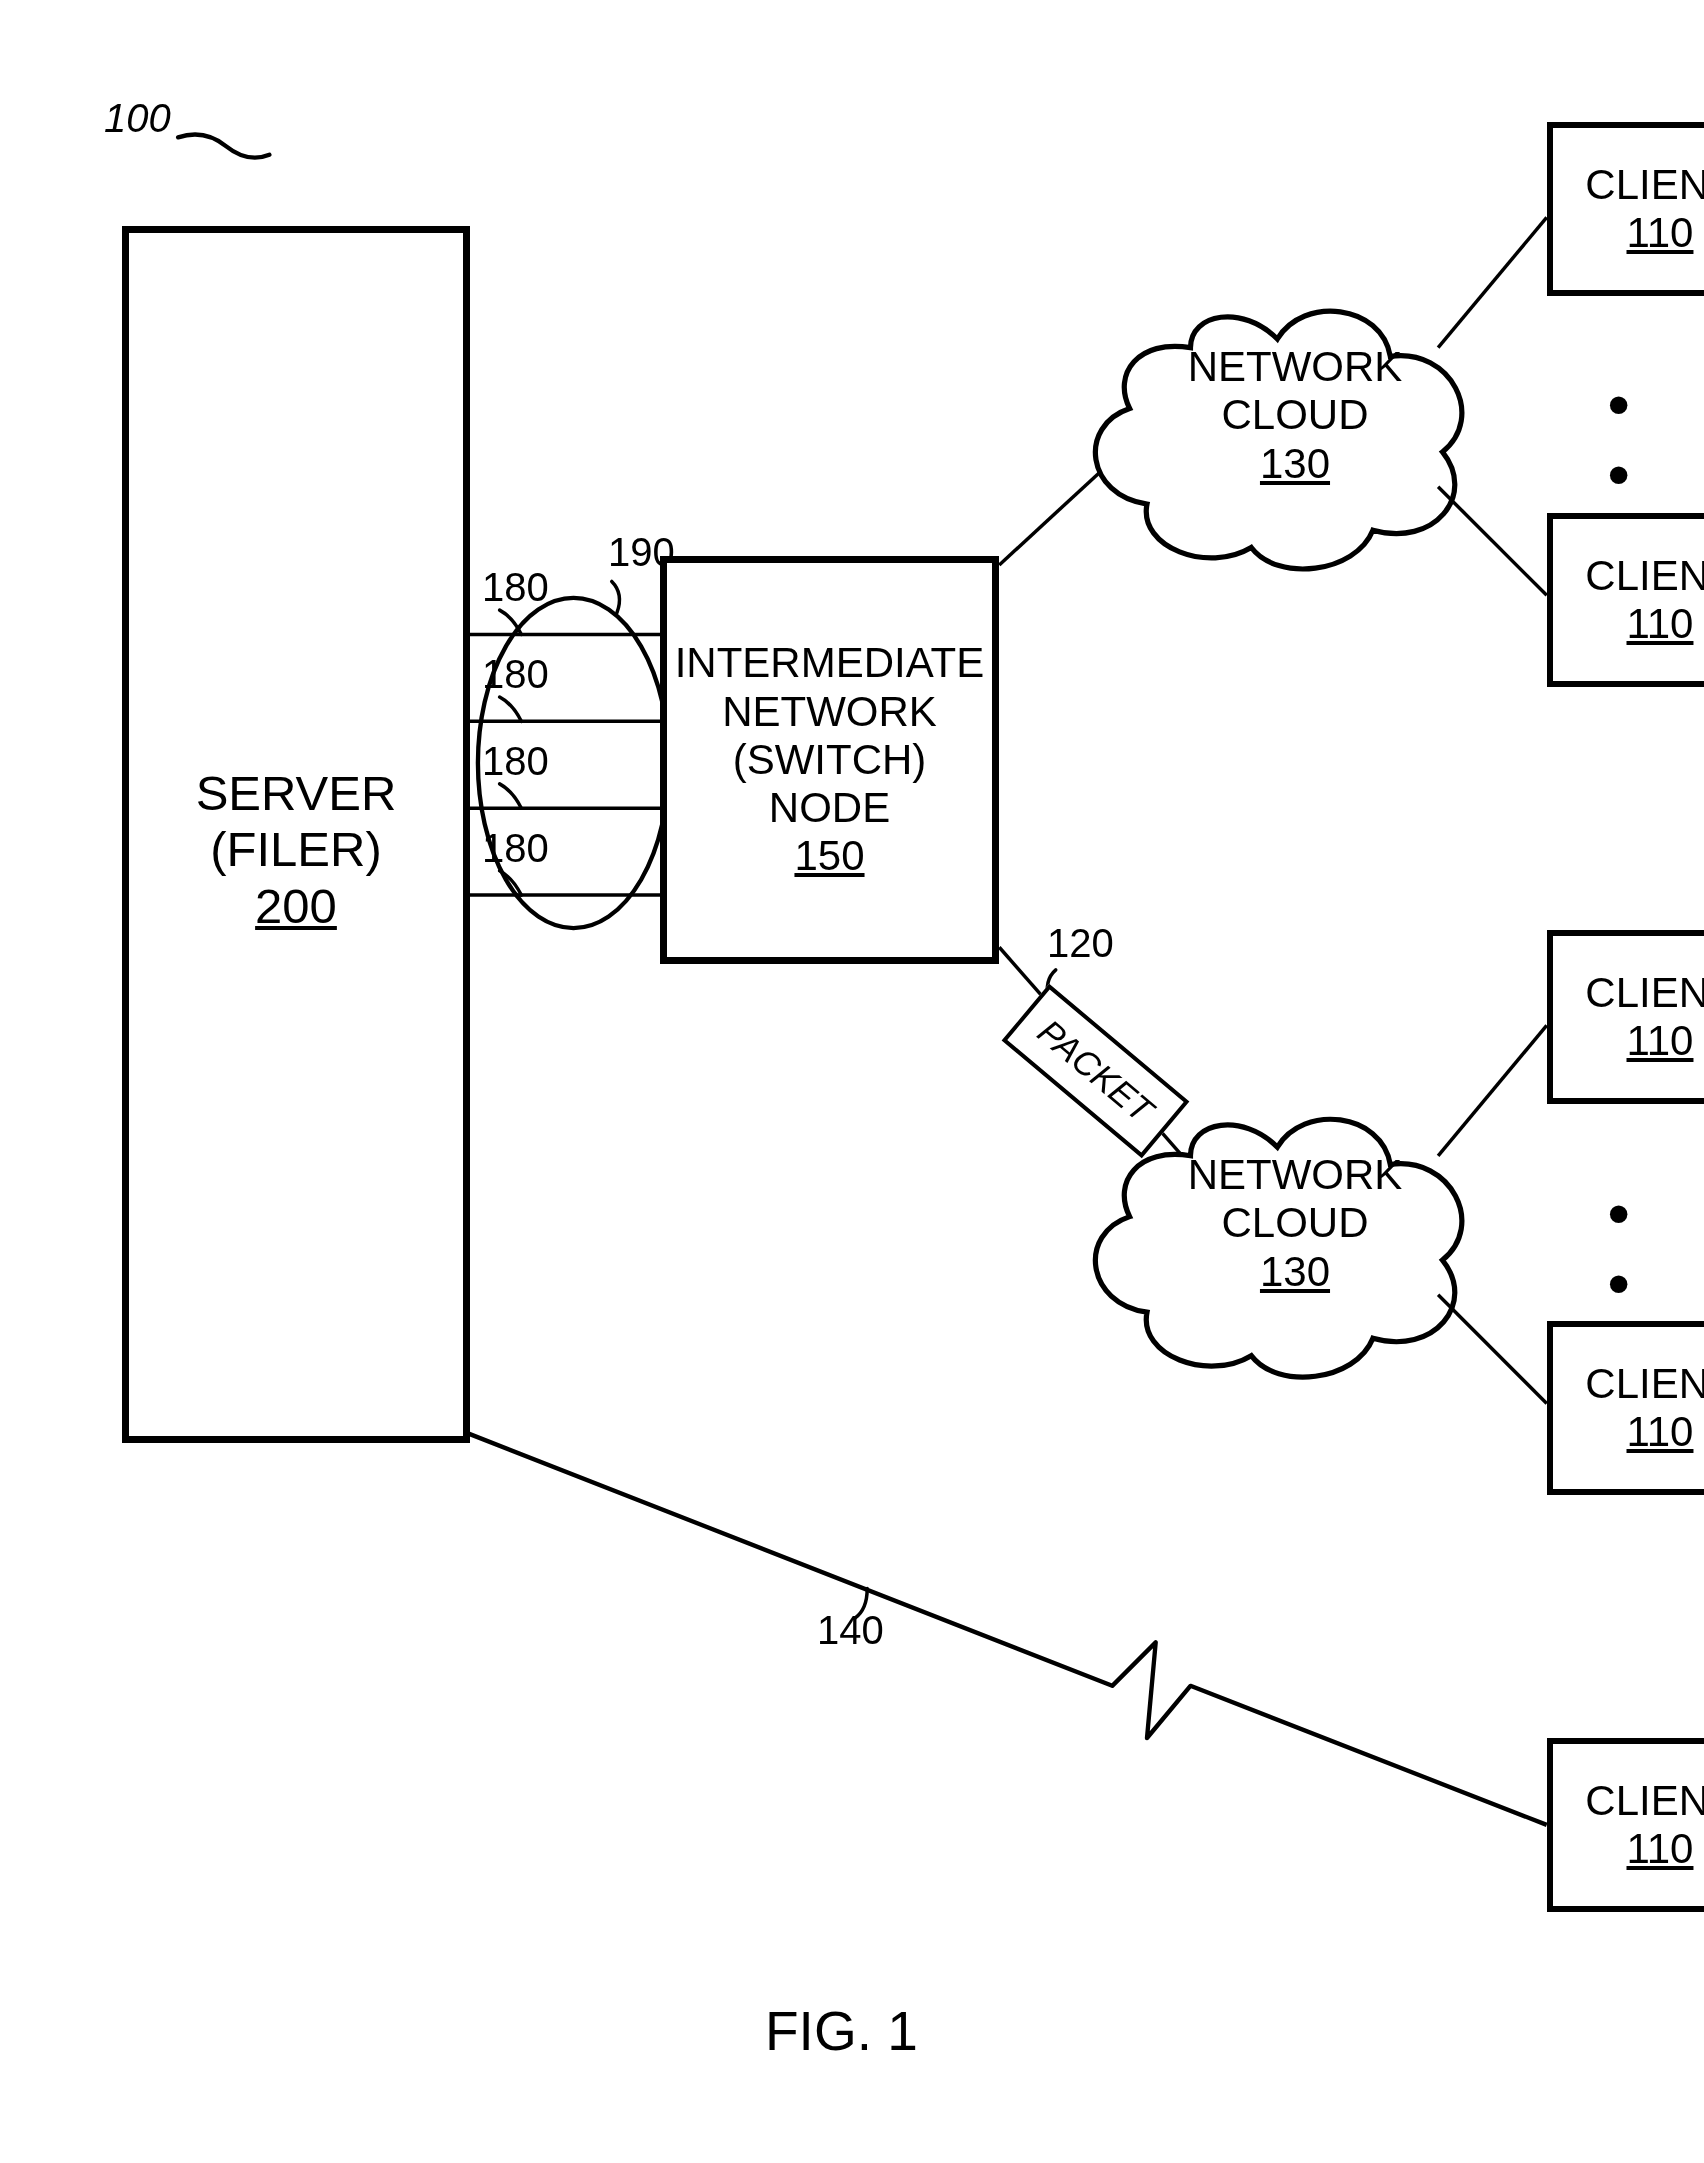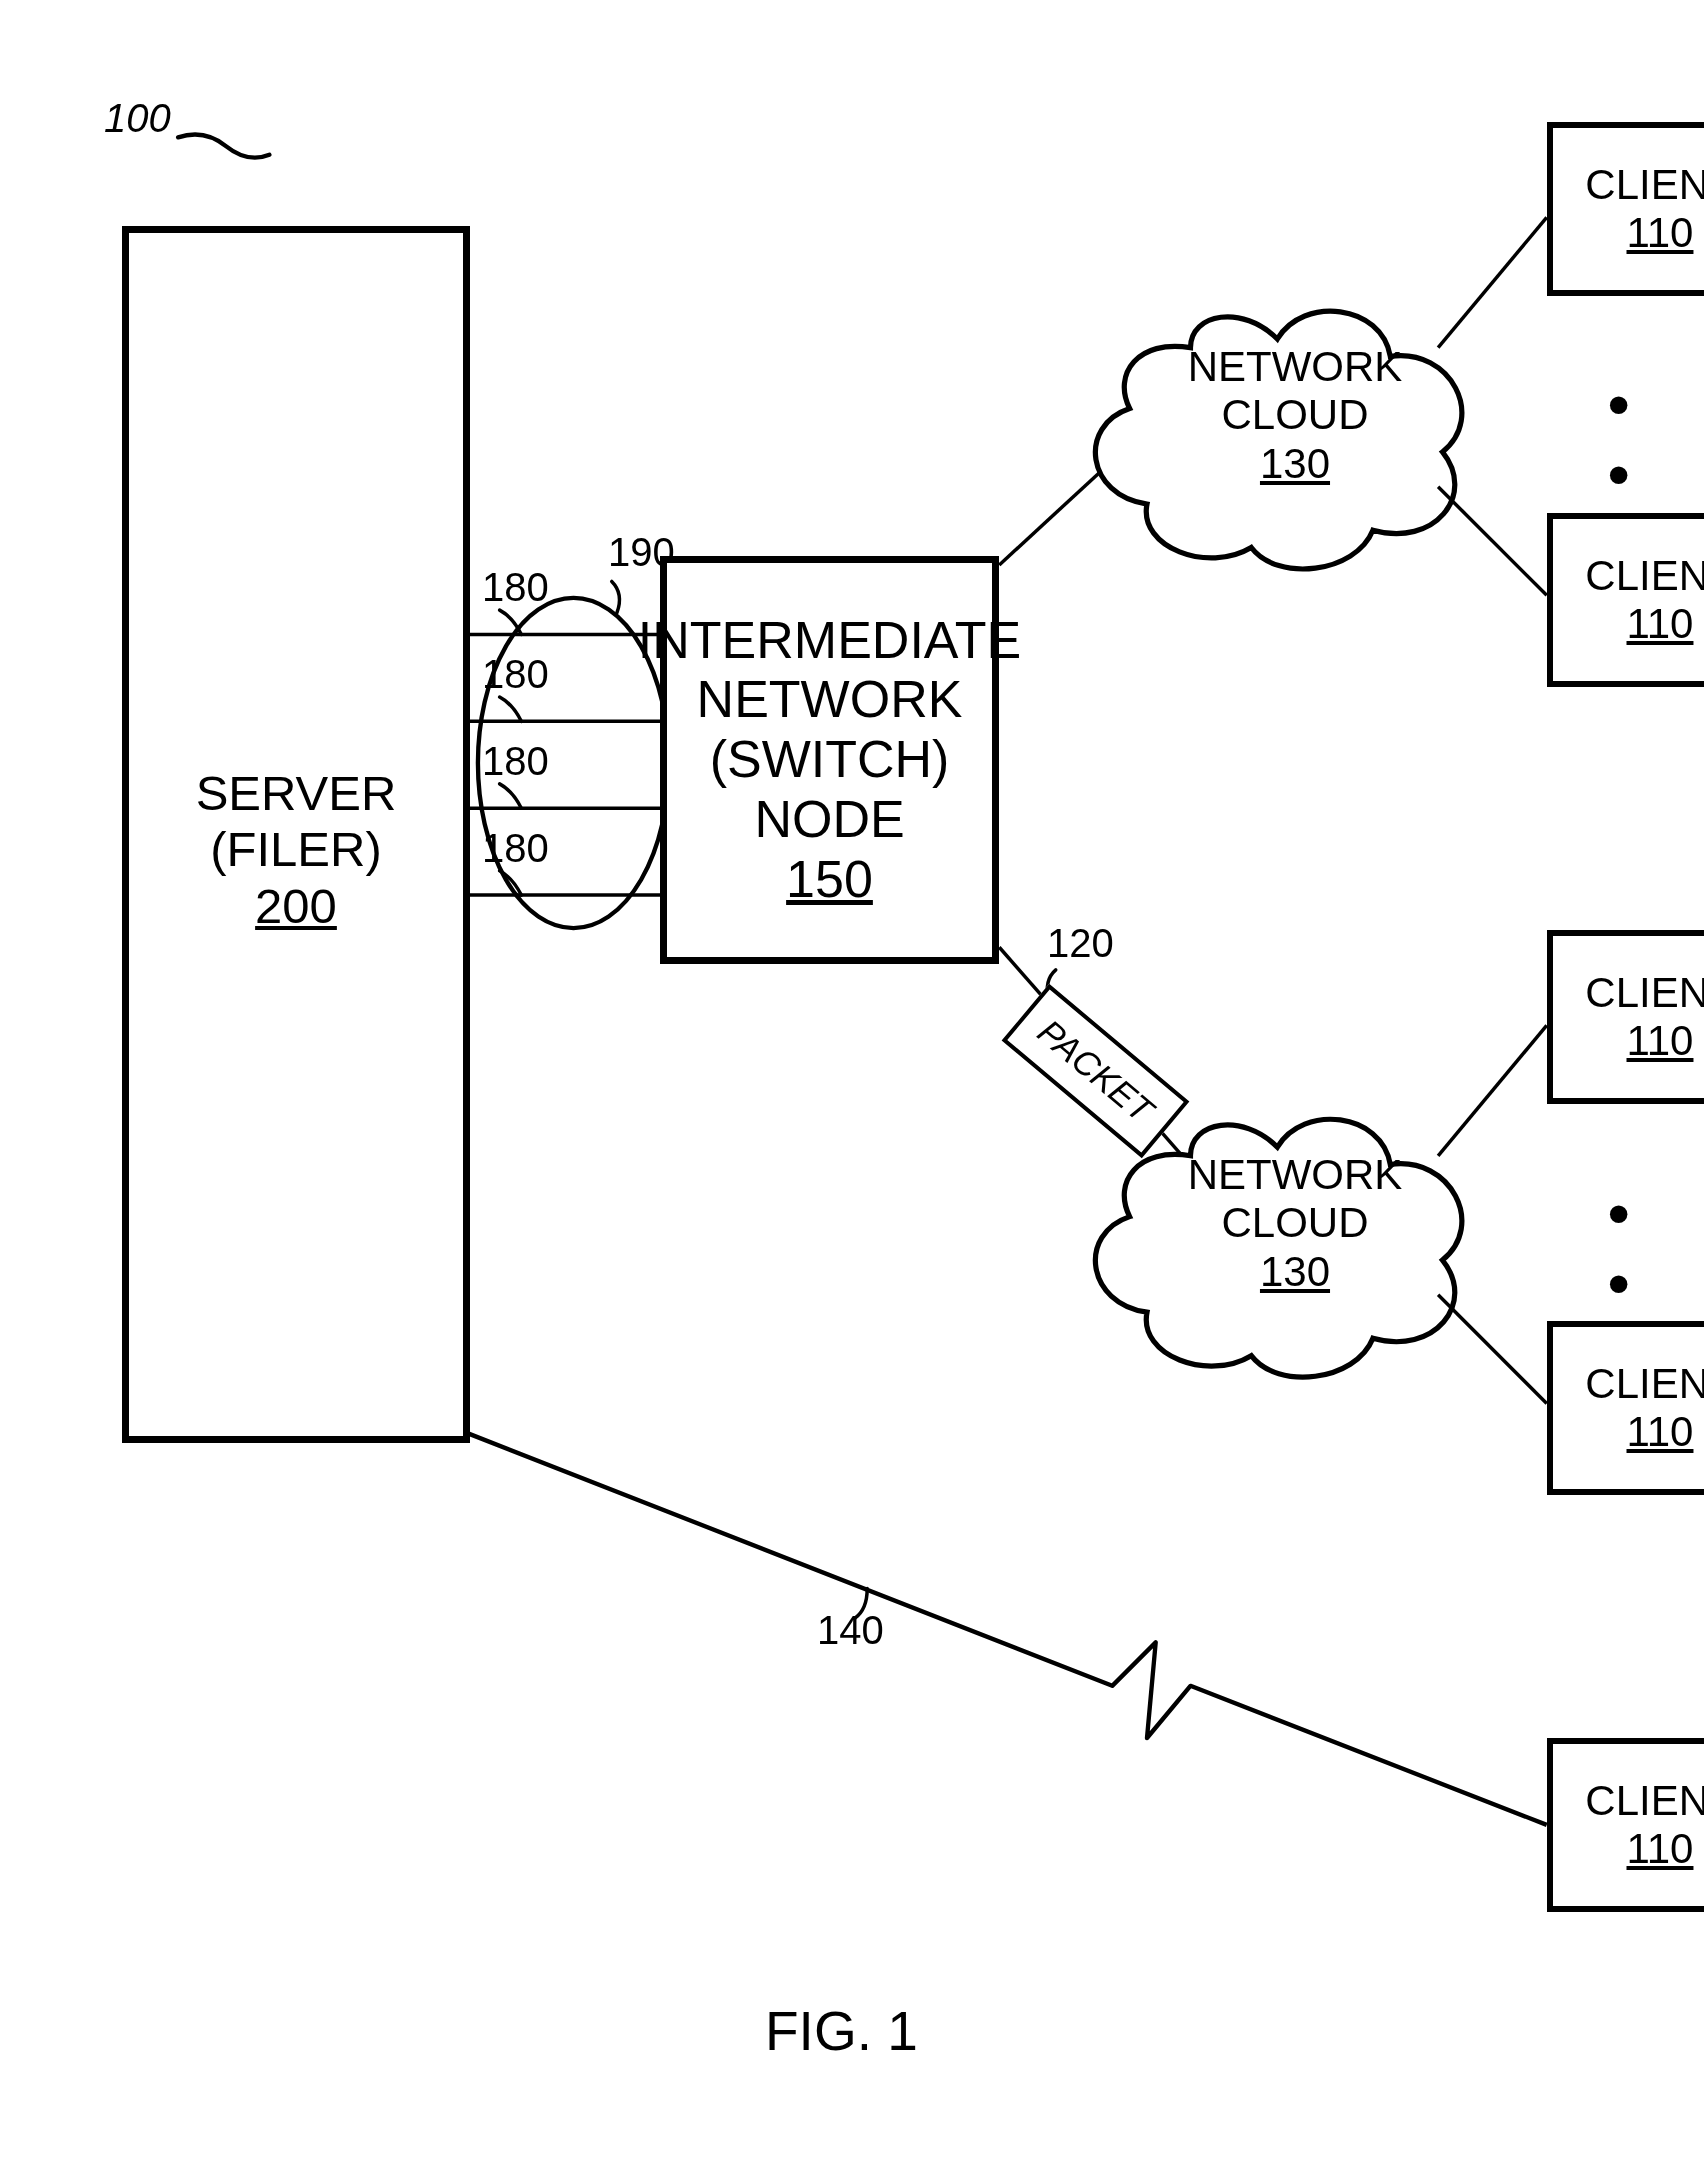--- a/index.html
+++ b/index.html
@@ -53,21 +53,21 @@
   }
   .client-text .line1 { font-size: 42px; }
   .client-text .line2 { font-size: 42px; text-decoration: underline; }
   .cloud-text {
     position: absolute;
     text-align: center;
     font-size: 42px;
     line-height: 1.15;
     z-index: 5;
   }
-  .switch-text { font-size: 52px; text-align: center; }
+  .switch-text { font-size: 42px; text-align: center; }
   .server-text { font-size: 49px; text-align: center; margin-top: 30px; }
   .packet-box {
     position: absolute;
     border: 4.3px solid #000;
     background: #fff;
     font-style: italic;
     font-size: 35px;
     display: flex;
     align-items: center;
     justify-content: center;

